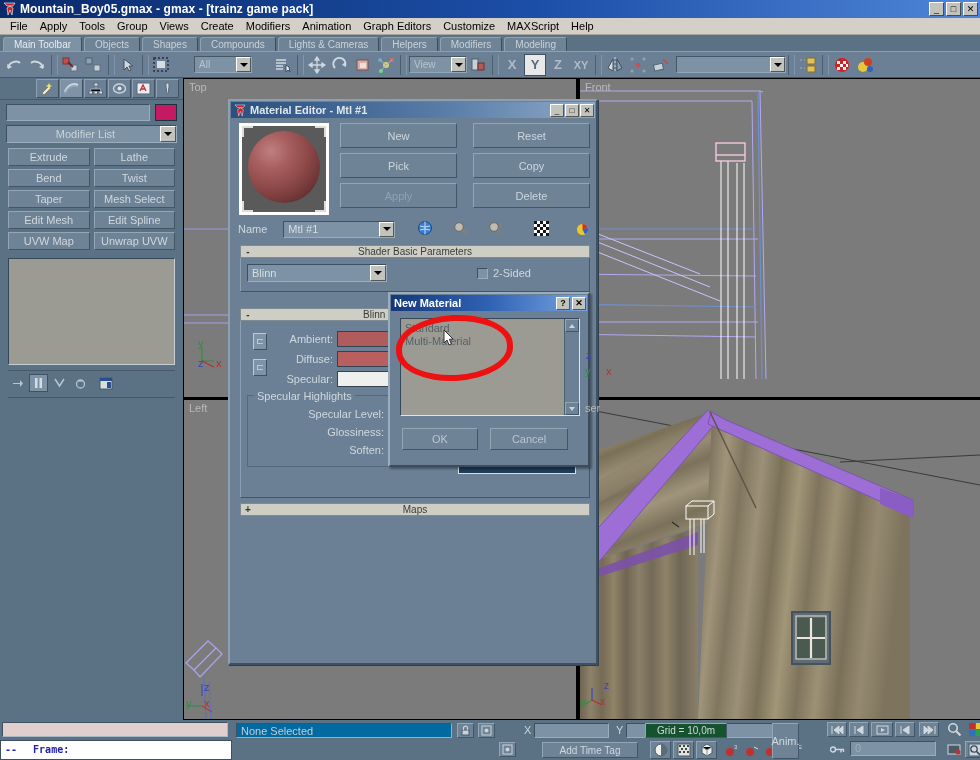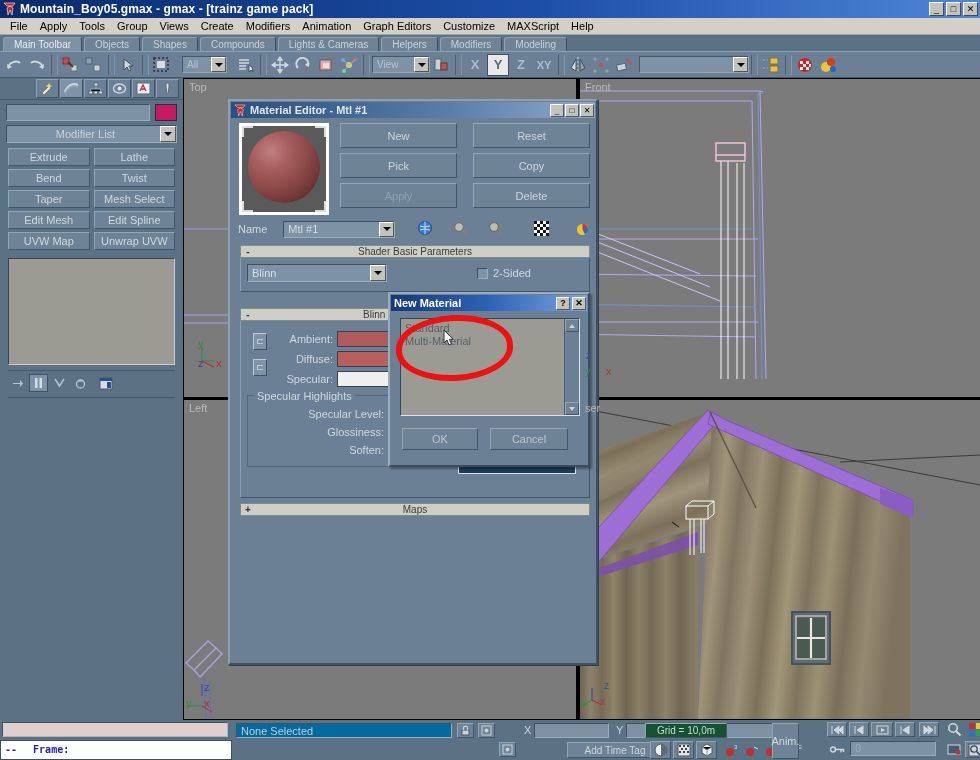--- a/index.html
+++ b/index.html
@@ -317,21 +317,21 @@
           <path d="M4 2 L4 13 L7 10 L9 14 L11 13 L9 9 L13 9 Z" fill="#cfd8df" stroke="#405060"></path>
         </svg>
     </div>
     <div class="tsep"></div>
     <div class="tbtn">
       <svg width="20" height="18" viewBox="0 0 20 18">
           <rect x="2" y="2" width="14" height="13" fill="none" stroke="#203040" stroke-width="1.5" stroke-dasharray="2,2"></rect>
           <rect x="5" y="5" width="8" height="7" fill="#d8dde2"></rect>
         </svg>
     </div>
-    <div class="tcombo" style="width:45px;margin:0 8px;">
+    <div class="tcombo" style="width:58px;margin:0 20px;">
       <span class="lbl">All</span>
       <span class="arrow">
           <i class="dn"></i>
         </span>
     </div>
     <div class="tbtn">
       <svg width="18" height="16" viewBox="0 0 18 16">
           <path d="M2 3h10M2 6h10M2 9h7M2 12h7" stroke="#cfd8df" stroke-width="1.6"></path>
           <path d="M12 8 L12 15 L14 13 L16 15 L15 10 Z" fill="#e8eef3" stroke="#405060"></path>
         </svg>
@@ -953,21 +953,21 @@
         </svg>
     </div>
 
     <span class="coordlbl" style="left:292px;top:4px;">X</span>
     <div class="coordfield" style="left:302px;top:3px;width:75px;"></div>
     <span class="coordlbl" style="left:384px;top:4px;">Y</span>
     <div class="coordfield" style="left:394px;top:3px;width:75px;"></div>
     <span class="coordlbl" style="left:476px;top:4px;">Z</span>
     <div class="coordfield" style="left:486px;top:3px;width:75px;"></div>
 
-    <div class="sb-btn" style="left:335px;top:22px;width:96px;height:16px;">Add Time Tag</div>
+    <div class="sb-btn" style="left:310px;top:22px;width:96px;height:16px;">Add Time Tag</div>
 
     <div class="sb-btn" style="left:418px;top:21px;width:21px;height:18px;">
       <svg width="14" height="14" viewBox="0 0 14 14">
           <circle cx="7" cy="7" r="6" fill="#f0f0ec" stroke="#4a5a68"></circle>
           <path d="M7 1 A6 6 0 0 1 7 13 Z" fill="#5c6b78"></path>
         </svg>
     </div>
     <div class="sb-btn" style="left:441px;top:21px;width:21px;height:18px;">
       <svg width="14" height="14" viewBox="0 0 14 14">
           <rect x="1" y="1" width="12" height="12" fill="#e6e6e0" stroke="#4a5a68"></rect>

